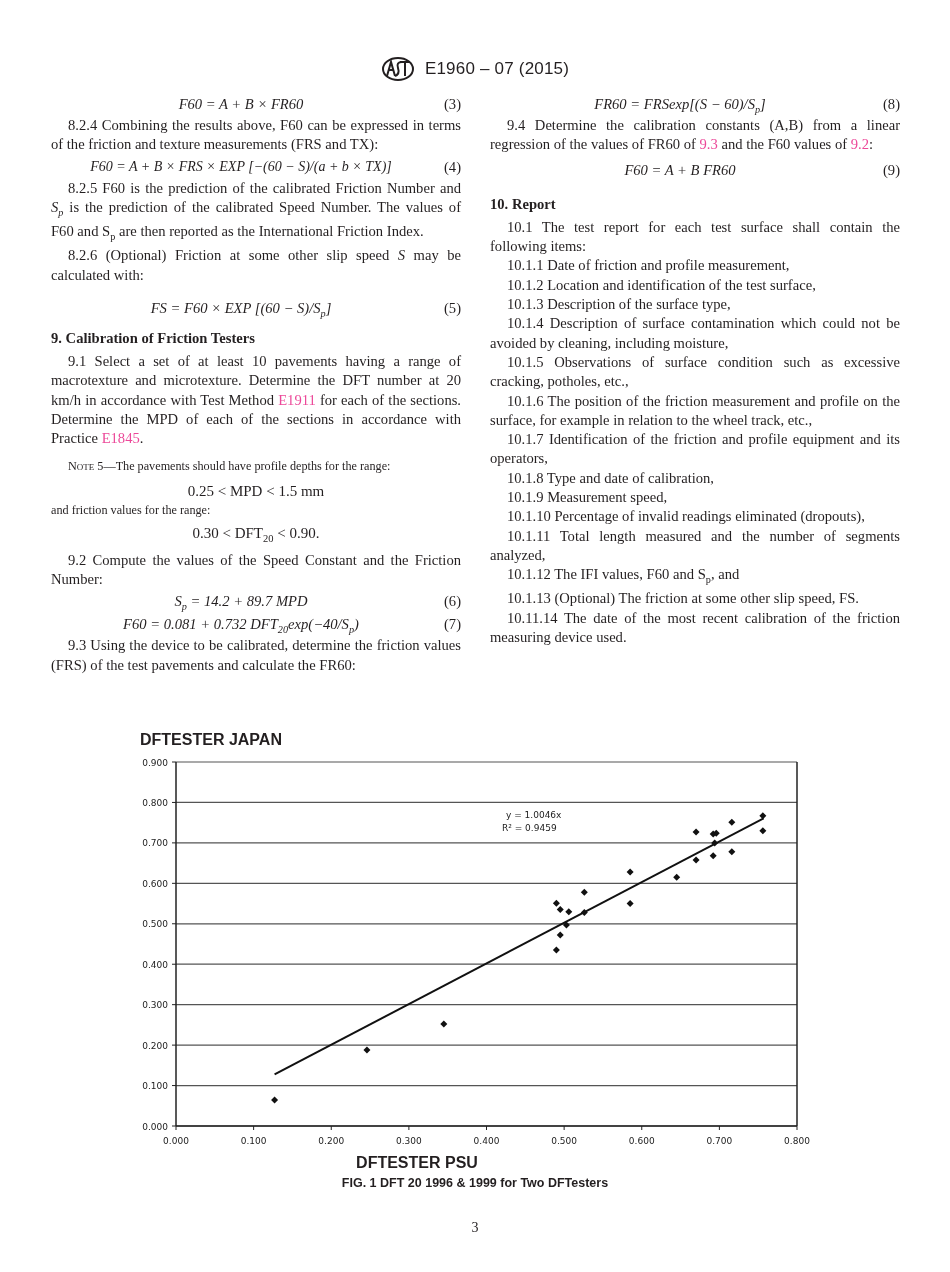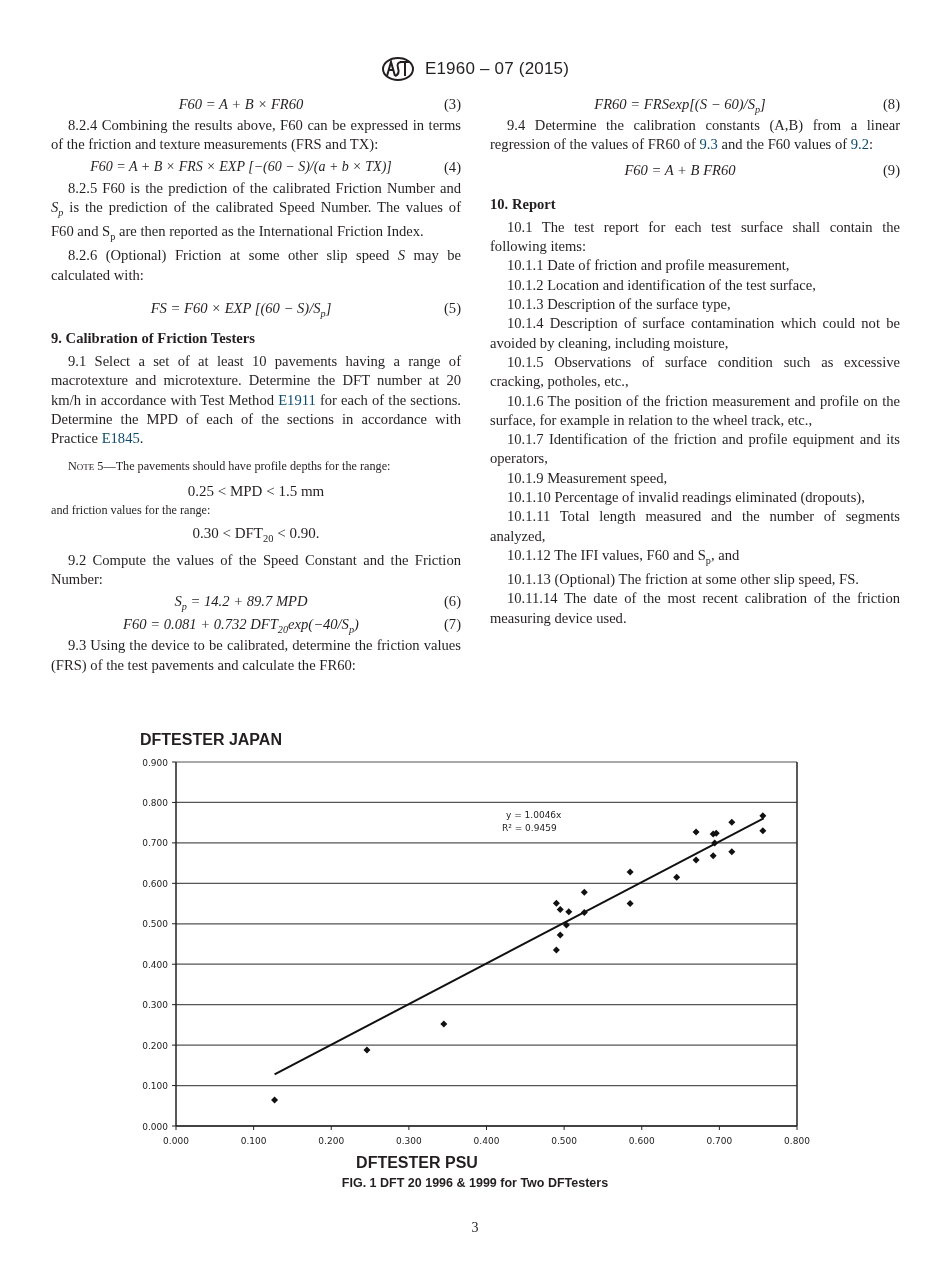--- a/index.html
+++ b/index.html
@@ -15,21 +15,21 @@
   p { margin: 0; }
   .ind { text-indent: 17px; }
   .eq { position: relative; height: 22px; line-height: 22px; margin: 1px 0; }
   .eq .f { position: absolute; left: 0; right: 30px; text-align: center; font-style: italic; white-space: nowrap; }
   .eq .n { position: absolute; right: 0; top: 0; }
   .heading { font-weight: bold; margin-top: 10px; margin-bottom: 4px; }
   .note { font-size: 12.2px; text-indent: 17px; margin-top: 8px; }
   .note .sc { font-variant: small-caps; }
   .center-sm { font-size: 15px; text-align: center; }
   .small { font-size: 12.2px; }
-  a.xref { color: #0c4a6e; text-decoration: none; }
+  a.xref { color: #ec4899; text-decoration: none; }
   sub { font-size: 70%; }
   .chart-title { position: absolute; left: 10px; top: 1px; font-family: "Liberation Sans","DejaVu Sans",sans-serif;
                  font-weight: bold; font-size: 16px; }
   .xlabel { position: absolute; left: 0; top: 1154px; width: 834px; text-align: center;
             font-family: "Liberation Sans","DejaVu Sans",sans-serif; font-weight: bold; font-size: 16px; }
   .fig-caption { position: absolute; left: 0; top: 1176px; width: 950px; text-align: center;
                  font-family: "Liberation Sans","DejaVu Sans",sans-serif; font-weight: bold; font-size: 12.5px; }
   .page-number { position: absolute; left: 0; top: 1220px; width: 950px; text-align: center; font-size: 14px; }
   svg text { font-family: "DejaVu Sans", sans-serif; }
 </style>
@@ -92,20 +92,21 @@
   </div>
   <p class="heading" style="margin-top:14px">10.  Report</p>
   <p class="ind">10.1 The test report for each test surface shall contain the following items:</p>
   <p class="ind">10.1.1 Date of friction and profile measurement,</p>
   <p class="ind">10.1.2 Location and identification of the test surface,</p>
   <p class="ind">10.1.3 Description of the surface type,</p>
   <p class="ind">10.1.4 Description of surface contamination which could not be avoided by cleaning, including moisture,</p>
   <p class="ind">10.1.5 Observations of surface condition such as excessive cracking, potholes, etc.,</p>
   <p class="ind">10.1.6 The position of the friction measurement and profile on the surface, for example in relation to the wheel track, etc.,</p>
   <p class="ind">10.1.7 Identification of the friction and profile equipment and its operators,</p>
+  <p class="ind">10.1.8 Type and date of calibration,</p>
   <p class="ind">10.1.9 Measurement speed,</p>
   <p class="ind">10.1.10 Percentage of invalid readings eliminated (dropouts),</p>
   <p class="ind">10.1.11 Total length measured and the number of segments analyzed,</p>
   <p class="ind"><span>10.1.12 The IFI values, F60 and S</span><sub>p</sub><span>, and</span></p>
   <p class="ind">10.1.13 (Optional) The friction at some other slip speed, FS.</p>
   <p class="ind">10.11.14 The date of the most recent calibration of the friction measuring device used.</p>
 </div>
 
 <div class="chart-title" style="left:140px; top:731px; position:absolute;">DFTESTER JAPAN</div>
 <svg id="chart" width="950" height="1272" style="position:absolute; left:0; top:0; pointer-events:none;">

